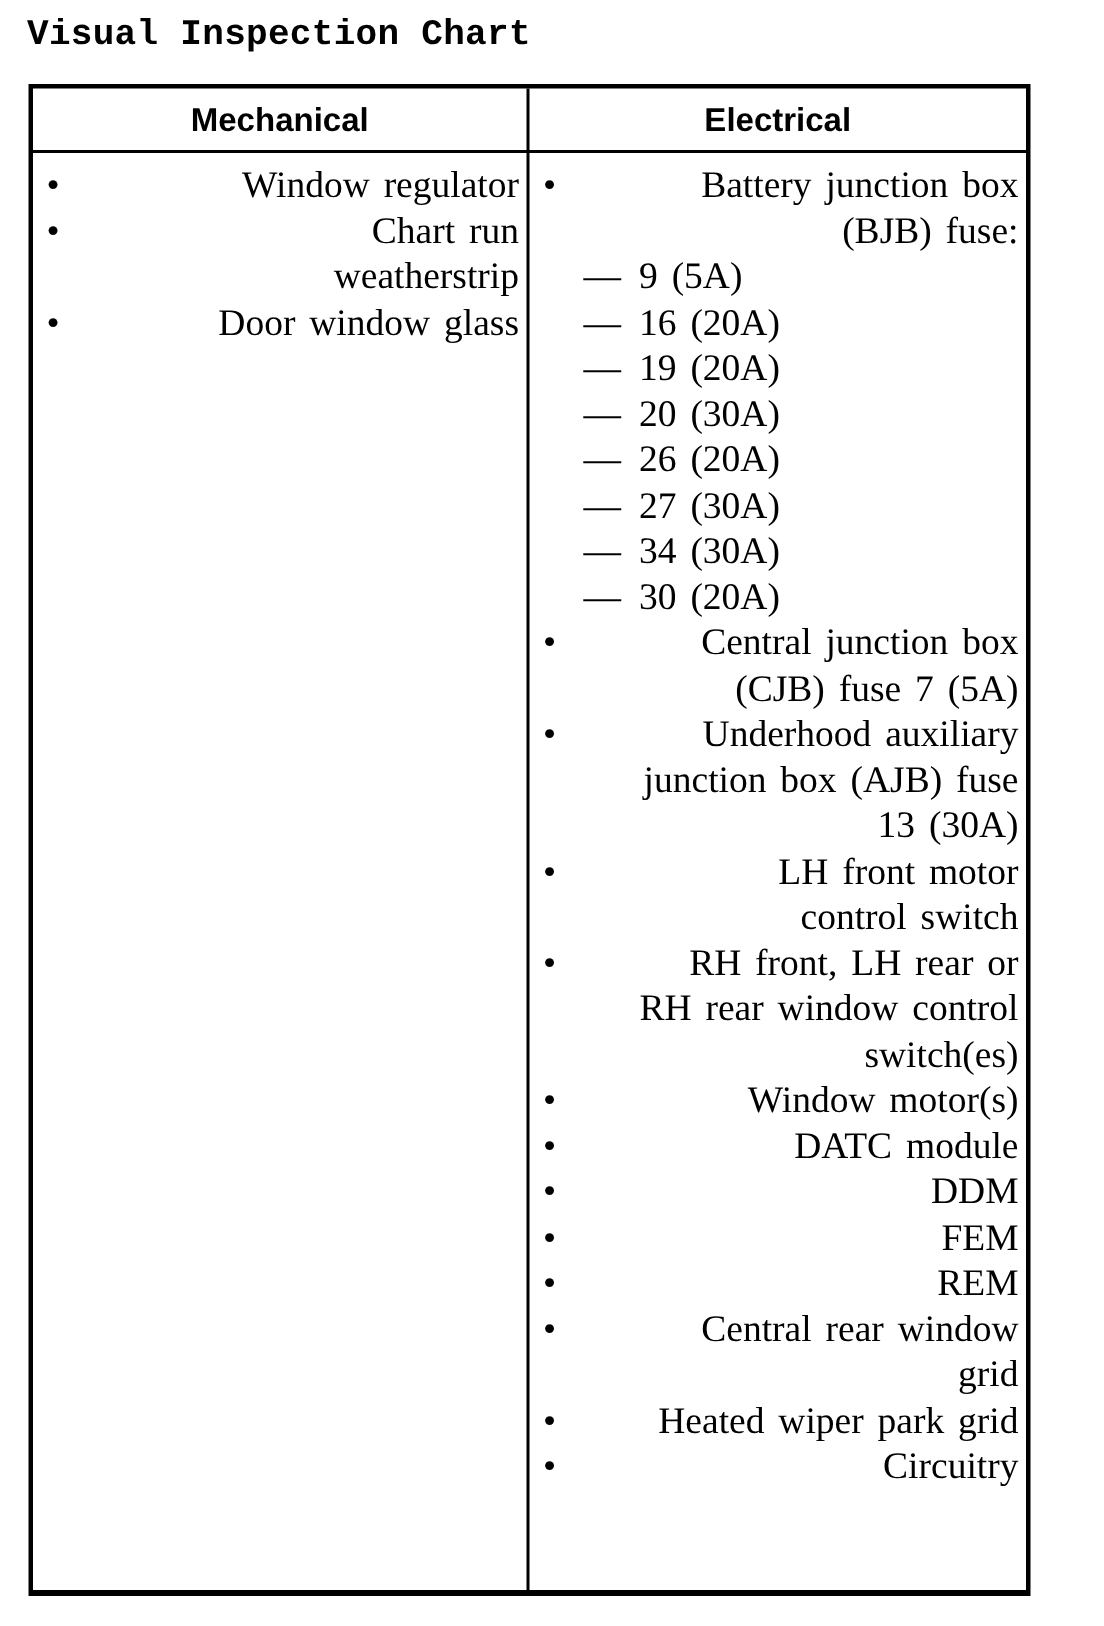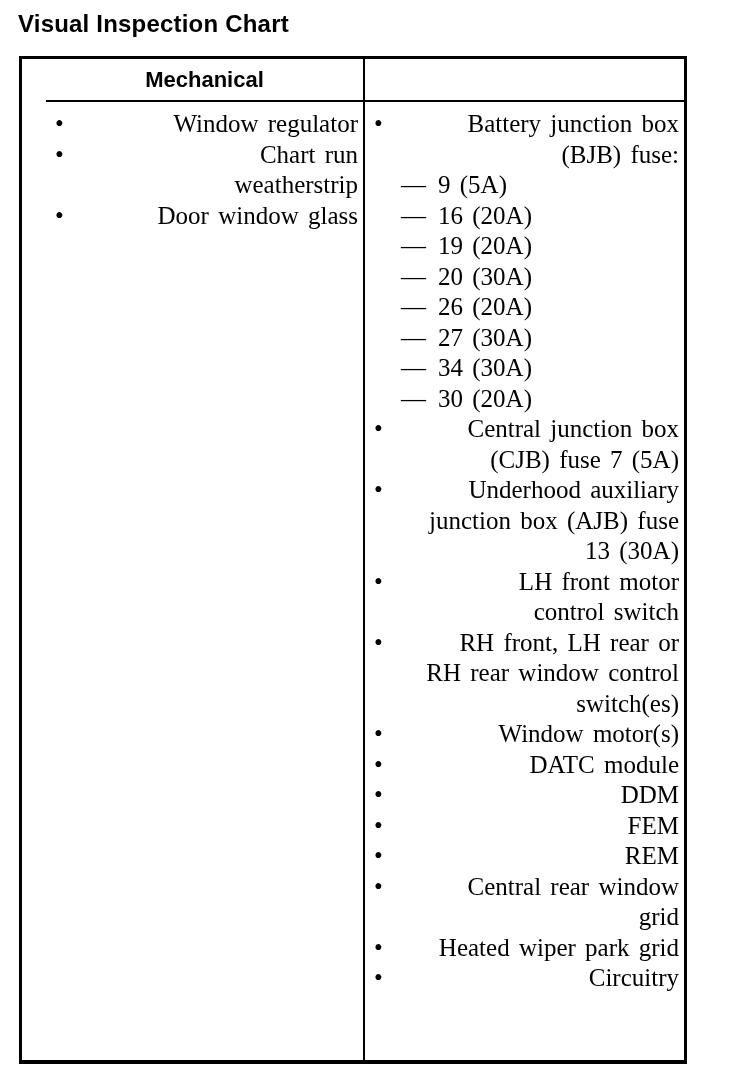--- a/index.html
+++ b/index.html
@@ -4,29 +4,29 @@
 <style>
   html, body { margin: 0; padding: 0; }
   body {
     width: 736px; height: 1084px;
     background: #ffffff; color: #000000;
     font-family: "Liberation Serif", serif;
     position: relative; overflow: hidden;
   }
   .page-title {
     position: absolute; left: 18px; top: 10px;
-    font-family: Liberation Sans, sans-serif;
+    font-family: Liberation Mono, monospace;
     font-size: 24px; font-weight: bold; line-height: 28px;
     letter-spacing: 0.2px;
   }
   .vi-table {
     position: absolute; left: 19px; top: 56px;
     width: 668px; height: 1008px; box-sizing: border-box;
     border: solid #000; border-width: 3px 3px 4px 3px;
-    display: flex; flex-direction: column; background: #fff; padding-left: 24px;
+    display: flex; flex-direction: column; background: #fff;
   }
   .thead {
     display: grid; grid-template-columns: 1fr 1fr;
     border-bottom: 2px solid #000;
     font-family: "Liberation Sans", sans-serif;
     font-weight: bold; font-size: 22px; line-height: 24px;
   }
   .th { text-align: center; padding: 9px 0 8px 0; }
   .th-mechanical { border-right: 2px solid #000; }
   .tbody { display: grid; grid-template-columns: 1fr 1fr; flex: 1; }
@@ -43,20 +43,21 @@
   .sub-text { word-spacing: 3px; }
 </style>
 </head>
 <body>
 
 <div class="page-title">Visual Inspection Chart</div>
 
 <div class="vi-table">
   <div class="thead">
     <div class="th th-mechanical">Mechanical</div>
+    <div class="th">Electrical</div>
   </div>
   <div class="tbody">
 
     <div class="td td-mechanical">
       <ul class="items">
         <li class="item">
           <span class="bullet">•</span>
           <span class="item-text">Window regulator</span>
         </li>
         <li class="item">

